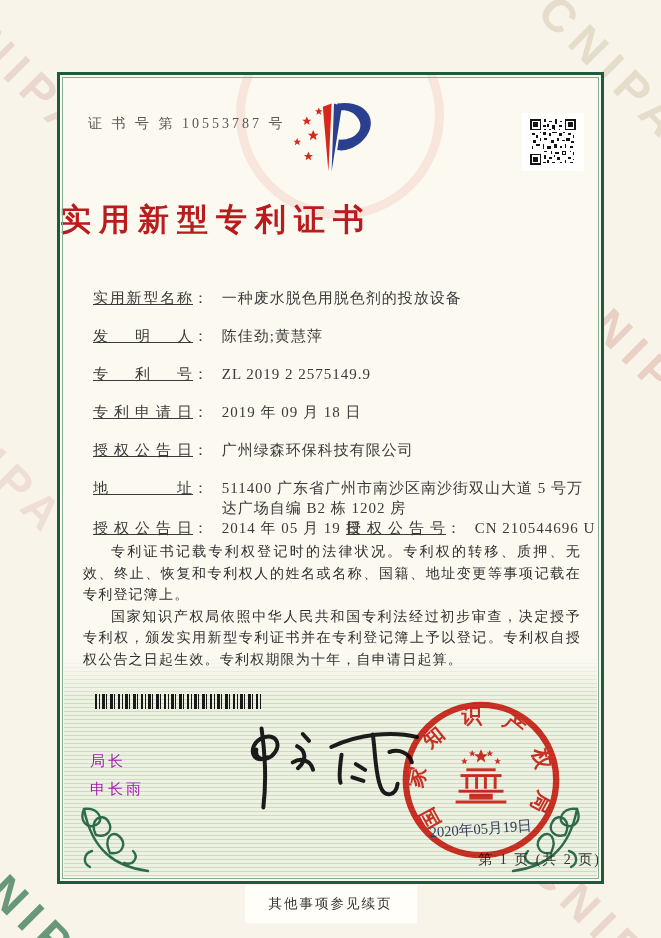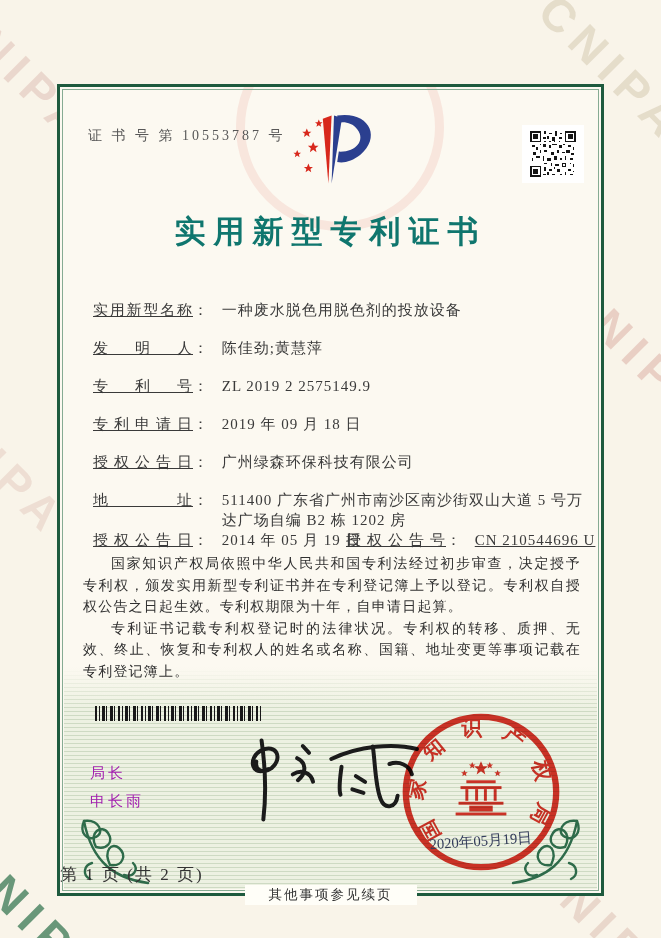--- a/index.html
+++ b/index.html
@@ -16,21 +16,21 @@
     z-index:0;user-select:none;
   }
   .wm-tl{left:-28px;top:-14px;color:rgba(213,173,162,.40);}
   .wm-tr{left:566px;top:-16px;color:rgba(210,198,172,.50);}
   .wm-ml{left:-52px;top:378px;color:rgba(213,173,162,.30);}
   .wm-mr{left:590px;top:268px;color:rgba(216,168,157,.48);}
   .wm-bl{left:-14px;top:834px;color:rgba(64,124,90,.78);}
   .wm-br{left:558px;top:842px;color:rgba(213,173,162,.42);}
   
   .frame{
-    position:absolute;left:57px;top:84px;width:541px;height:806px;
+    position:absolute;left:57px;top:72px;width:541px;height:806px;
     border:3px solid #1e5a3e;background:#fcf9f1;z-index:1;overflow:hidden;
   }
   .frame-inner{
     position:absolute;inset:2px;border:1px solid #86ab93;pointer-events:none;z-index:5;
   }
   
   .ghost-circle{
     position:absolute;left:176px;top:-64px;width:190px;height:190px;border-radius:50%;
     border:9px solid rgba(228,130,118,.16);z-index:1;
   }
@@ -38,34 +38,34 @@
   .cert-no{
     position:absolute;left:28px;top:40px;font-size:14px;color:#585858;
     letter-spacing:3px;z-index:2;
   }
   .logo{position:absolute;left:226px;top:18px;z-index:2;}
   .qr{
     position:absolute;left:462px;top:38px;width:62px;height:58px;background:#fff;
     display:flex;align-items:center;justify-content:center;z-index:2;
   }
   .doc-title{
-    position:absolute;left:0;top:124px;width:100%;text-align:center;
-    font-size:31px;font-weight:bold;color:#0f766e;letter-spacing:8px;z-index:2;
+    position:absolute;left:0;top:124px;width:100%;
+    font-size:31px;font-weight:bold;color:#b91c1c;letter-spacing:8px;z-index:2;
   }
   
   .fields{position:absolute;left:33px;top:0;width:500px;z-index:2;}
   .frow{position:absolute;left:0;font-size:15px;color:#3a3a3a;letter-spacing:1px;line-height:20px;}
   .flabel{
     display:inline-block;width:100px;text-align:justify;text-align-last:justify;
     vertical-align:top;color:#3a3a3a;text-decoration:underline;
   }
   .fcolon{display:inline-block;vertical-align:top;}
   .fvalue{display:inline-block;vertical-align:top;margin-left:8px;width:362px;}
   .pair2{position:absolute;left:253px;top:0;white-space:nowrap;}
-  .pair2 .fvalue{width:auto;text-decoration:underline;}
+  .pair2 .fvalue{width:auto;}
   
   .legal{
     position:absolute;left:23px;top:466px;width:498px;z-index:2;
     font-size:14px;line-height:21.5px;color:#303030;letter-spacing:1.2px;text-align:justify;
   }
   .legal p{margin:0;text-indent:2em;}
   
   .band{
     position:absolute;left:4px;right:4px;bottom:4px;height:222px;z-index:1;
     background-image:
@@ -85,27 +85,27 @@
       #181818 15px 18px,transparent 18px 19px,#181818 19px 20px,transparent 20px 23px);
   }
   .officer{
     position:absolute;left:30px;top:672px;z-index:3;
     font-family:"Liberation Sans","DejaVu Sans",sans-serif;
     font-size:15px;color:#a21caf;letter-spacing:3px;line-height:28px;
   }
   .signature{position:absolute;left:172px;top:648px;z-index:3;transform:rotate(-2deg);}
   .seal{position:absolute;left:338px;top:622px;z-index:4;mix-blend-mode:multiply;opacity:.94;}
   .page-info{
-    position:absolute;left:0;top:776px;width:100%;text-align:left;z-index:3;
-    font-size:17px;color:#333;letter-spacing:2px;font-family:Liberation Serif, serif;
+    position:absolute;left:0;top:776px;width:100%;text-align:right;z-index:3;
+    font-size:14px;color:#333;letter-spacing:2px;font-family:Liberation Serif, serif;
   }
   
   .note{
     position:absolute;left:50%;top:885px;transform:translateX(-50%);z-index:2;
-    background:#fffef8;padding:1px 24px;font-size:13.5px;color:#333;
+    background:#fffef8;padding:10px 24px;font-size:13.5px;color:#333;
     letter-spacing:2px;white-space:nowrap;
   }
 </style>
 </head>
 <body>
 
 <span class="wm wm-tl">CNIPA</span>
 <span class="wm wm-tr">CNIPA</span>
 <span class="wm wm-ml">CNIPA</span>
 <span class="wm wm-mr">CNIPA</span>
@@ -240,22 +240,22 @@
       <span class="flabel">授权公告日</span><span class="fcolon">：</span>
       <span class="fvalue" style="width:140px">2014 年 05 月 19 日</span>
       <span class="pair2">
         <span class="flabel">授权公告号</span><span class="fcolon">：</span>
         <span class="fvalue">CN 210544696 U</span>
       </span>
     </div>
   </div>
 
   <div class="legal">
+    <p>专利证书记载专利权登记时的法律状况。专利权的转移、质押、无效、终止、恢复和专利权人的姓名或名称、国籍、地址变更等事项记载在专利登记簿上。</p>
     <p>国家知识产权局依照中华人民共和国专利法经过初步审查，决定授予专利权，颁发实用新型专利证书并在专利登记簿上予以登记。专利权自授权公告之日起生效。专利权期限为十年，自申请日起算。</p>
-    <p>专利证书记载专利权登记时的法律状况。专利权的转移、质押、无效、终止、恢复和专利权人的姓名或名称、国籍、地址变更等事项记载在专利登记簿上。</p>
   </div>
 
   <div class="band">
     <svg class="ornament orn-bl" width="84" height="84" viewBox="0 0 84 84">
       <g stroke="#2e6b4a" fill="none" stroke-width="2.4" stroke-linecap="round">
         <path d="M82,80 C50,76 26,60 18,18"></path>
         <path d="M18,18 c-5,12 3,20 12,16 c9,-4 3,-18 -12,-16"></path>
         <path d="M30,44 c11,3 18,-5 12,-14 c-6,-9 -20,-1 -12,14"></path>
         <path d="M44,62 c13,2 17,-10 9,-17 c-7,-6 -16,2 -9,17"></path>
         <path d="M58,72 c10,3 15,-6 9,-12"></path>

